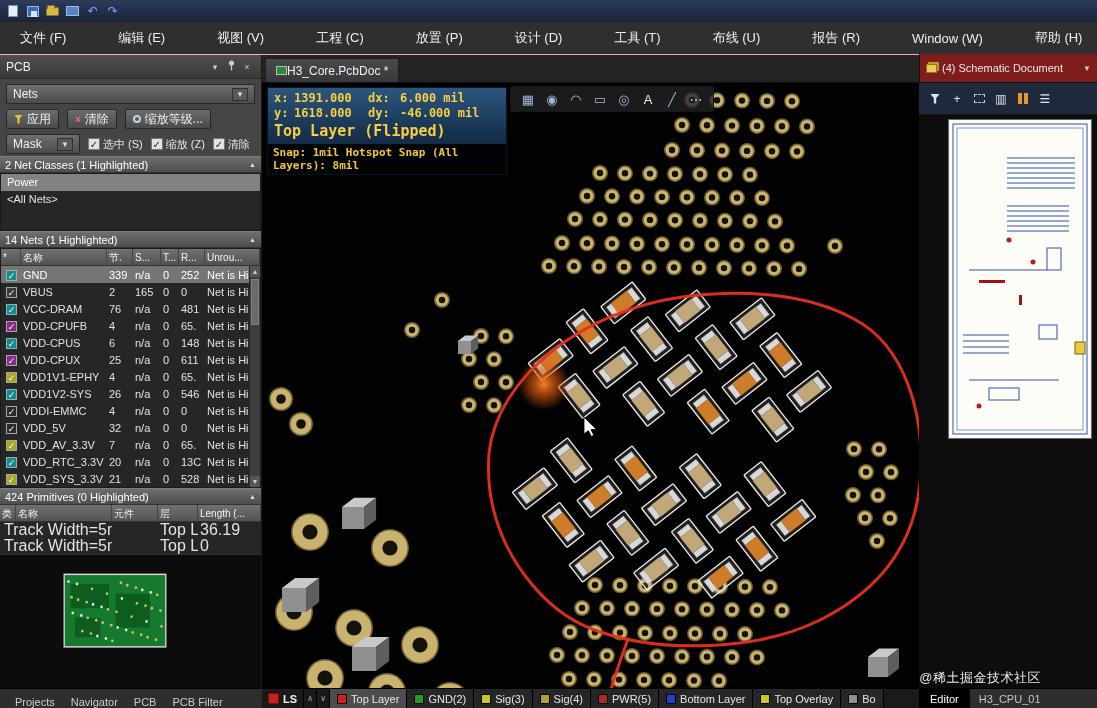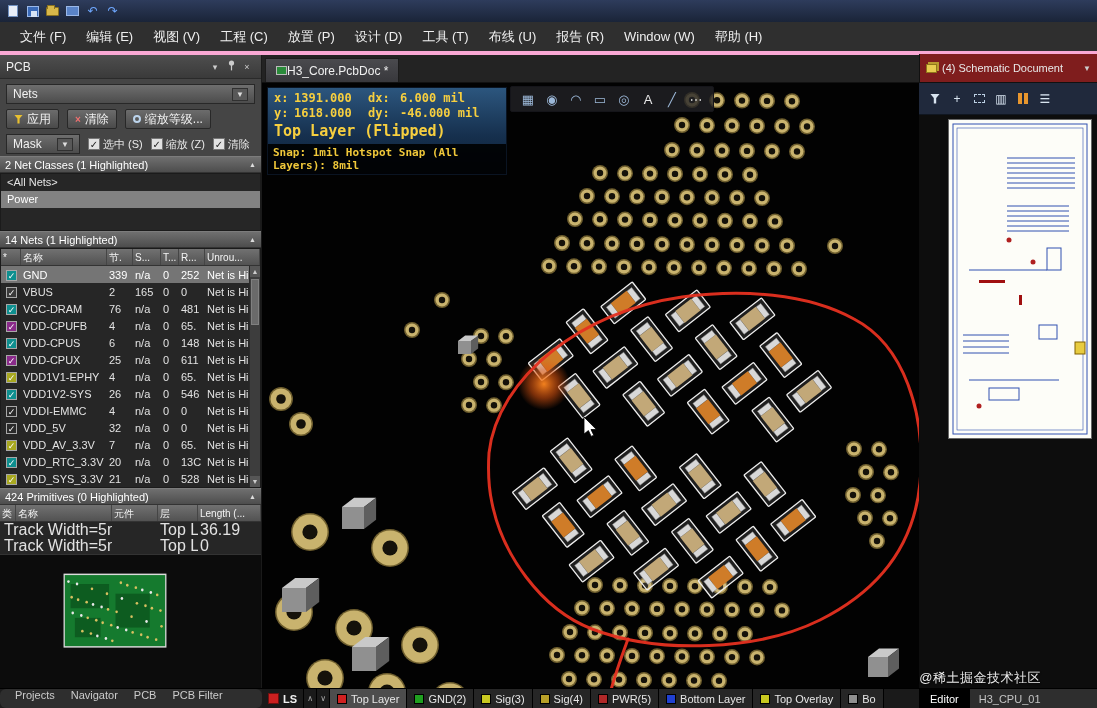--- a/index.html
+++ b/index.html
@@ -15,21 +15,21 @@
   .ic-doc { width:10px; height:12px; background:#e8eef8; border:1px solid #7090c0; }
   .ic-save { width:12px; height:11px; background:#3a6ab8; border:1px solid #9ab8e8; position:relative; }
   .ic-save::after{ content:""; position:absolute; left:3px; top:4px; width:6px; height:6px; background:#d8e4f4; }
   .ic-folder { width:13px; height:9px; background:#d8b84a; border:1px solid #8a7220; border-radius:1px; position:relative; }
   .ic-folder::before { content:""; position:absolute; top:-3px; left:0; width:6px; height:3px; background:#d8b84a; border:1px solid #8a7220; border-bottom:none; }
   .ic-folders { width:13px; height:10px; background:#5a84c8; border:1px solid #9ab8e8; }
   .tb-title { position:absolute; left:0; right:0; text-align:center; font-size:12px; color:#dde4f0; }
 
   
   .menubar { position:absolute; top:22px; left:0; right:0; height:33px; background:#2f2f2f;
-    border-bottom:4px solid #f9a8d4; display:flex; align-items:center; padding-left:10px; }
+    border-bottom:1px solid #f9a8d4; display:flex; align-items:center; padding-left:10px;gap:32px; }
   .menu-item { padding:5px 10px; font-size:13px; color:#eeeeee; cursor:default; }
 
   
   .left-panel { position:absolute; top:55px; left:0; width:262px; bottom:20px; background:#454545;
     border-right:1px solid #1a1a1a; display:flex; flex-direction:column; }
   .workspace { position:absolute; top:55px; left:262px; right:0; bottom:20px; }
 
   
   .panel-hdr { height:24px; background:linear-gradient(#4e4e4e,#3a3a3a); display:flex; align-items:center;
     padding:0 6px; border-bottom:1px solid #2a2a2a; }
@@ -113,21 +113,21 @@
   .rp-ic { width:16px; height:16px; display:flex; align-items:center; justify-content:center; color:#d8e4f0; font-size:12px; cursor:default; }
   .rp-funnel { width:10px; height:10px; background:#d8e4f0; clip-path:polygon(0 0,100% 0,62% 45%,62% 100%,38% 100%,38% 45%); }
   .rp-dashed { width:11px; height:9px; border:1px dashed #bcd0e4; }
   .rp-cols { display:flex; gap:2px; }
   .rp-cols i { display:block; width:4px; height:11px; background:#e8962e; }
   .sheet { position:absolute; left:30px; top:37px; width:142px; height:318px; background:#ffffff; box-shadow:0 0 0 1px #666; }
 
   
   .statusbar { position:absolute; left:0; right:0; bottom:0; height:20px; background:#1d1d1d; border-top:1px solid #000;
     display:flex; align-items:stretch; }
-  .sb-left { width:262px; flex:none; background:#2e2e2e; display:flex; align-items:flex-start; padding-left:8px; gap:2px;border-radius:6px; }
+  .sb-left { width:262px; flex:none; background:#2e2e2e; display:flex; align-items:flex-end; padding-left:8px; gap:2px; }
   .sb-tab { font-size:11px; color:#cccccc; padding:0 7px; cursor:default; }
   .sb-center { flex:1; display:flex; align-items:stretch; overflow:hidden; background:#1a1a1a; }
   .ls-chip { display:flex; align-items:center; gap:4px; padding:0 6px; border-right:1px solid #000; }
   .ls-sq { width:11px; height:11px; background:#cc2020; border:1px solid #701010; }
   .ls-txt { font-size:11px; color:#f0f0f0; font-weight:bold; }
   .sb-arr { width:13px; display:flex; align-items:center; justify-content:center; font-size:8px; color:#aaaaaa;
     border-right:1px solid #000; cursor:default; }
   .layer-tab { display:flex; align-items:center; gap:4px; padding:0 7px; border-right:1px solid #000;
     background:#262626; font-size:11px; color:#e6e6e6; white-space:nowrap; cursor:default; }
   .layer-tab.active { background:#4d4d4d; }
@@ -227,22 +227,22 @@
           <span class="chk">✓</span>
           <span class="chk-label">清除</span>
         </span>
       </div>
 
     <div class="sec-hdr">
       <span>2 Net Classes (1 Highlighted)</span>
       <span class="up">▲</span>
     </div>
     <div class="class-list" id="class-list">
+        <div class="class-row sel">Power</div>
         <div class="class-row">&lt;All Nets&gt;</div>
-        <div class="class-row sel">Power</div>
       </div>
 
     <div class="sec-hdr">
       <span>14 Nets (1 Highlighted)</span>
       <span class="up">▲</span>
     </div>
     <div class="nets-wrap">
       <div class="tbl-head" id="nets-head">
           <div class="th">*</div>
           <div class="th">名称</div>

